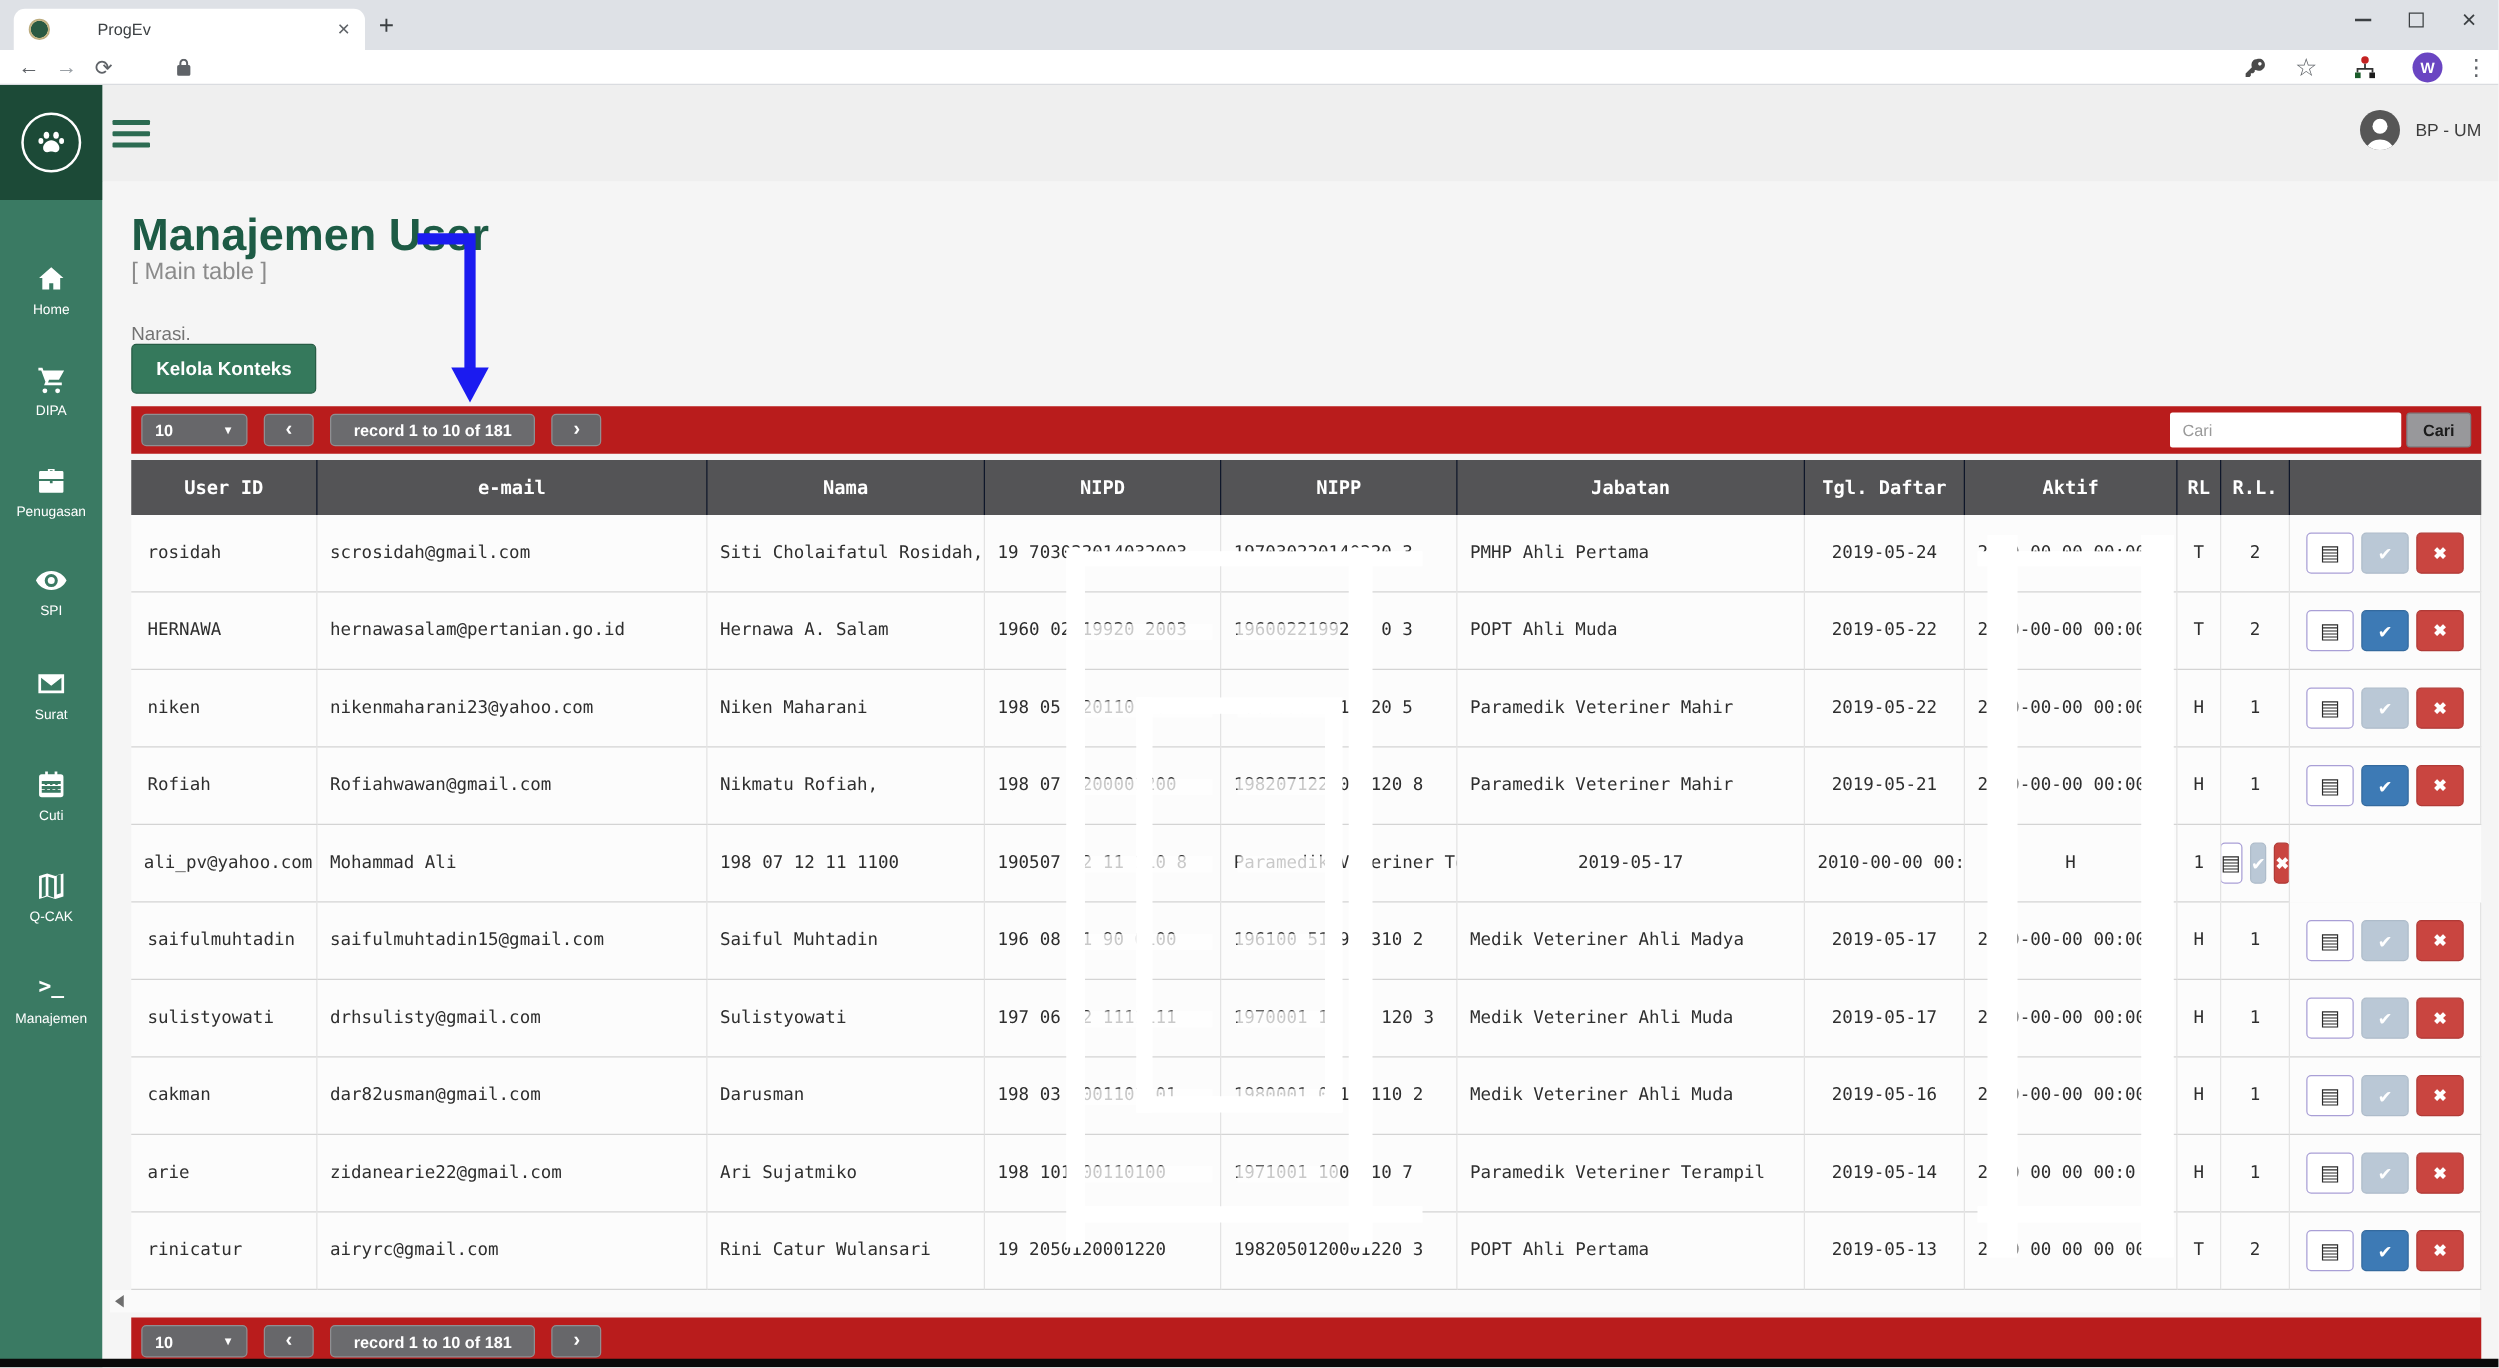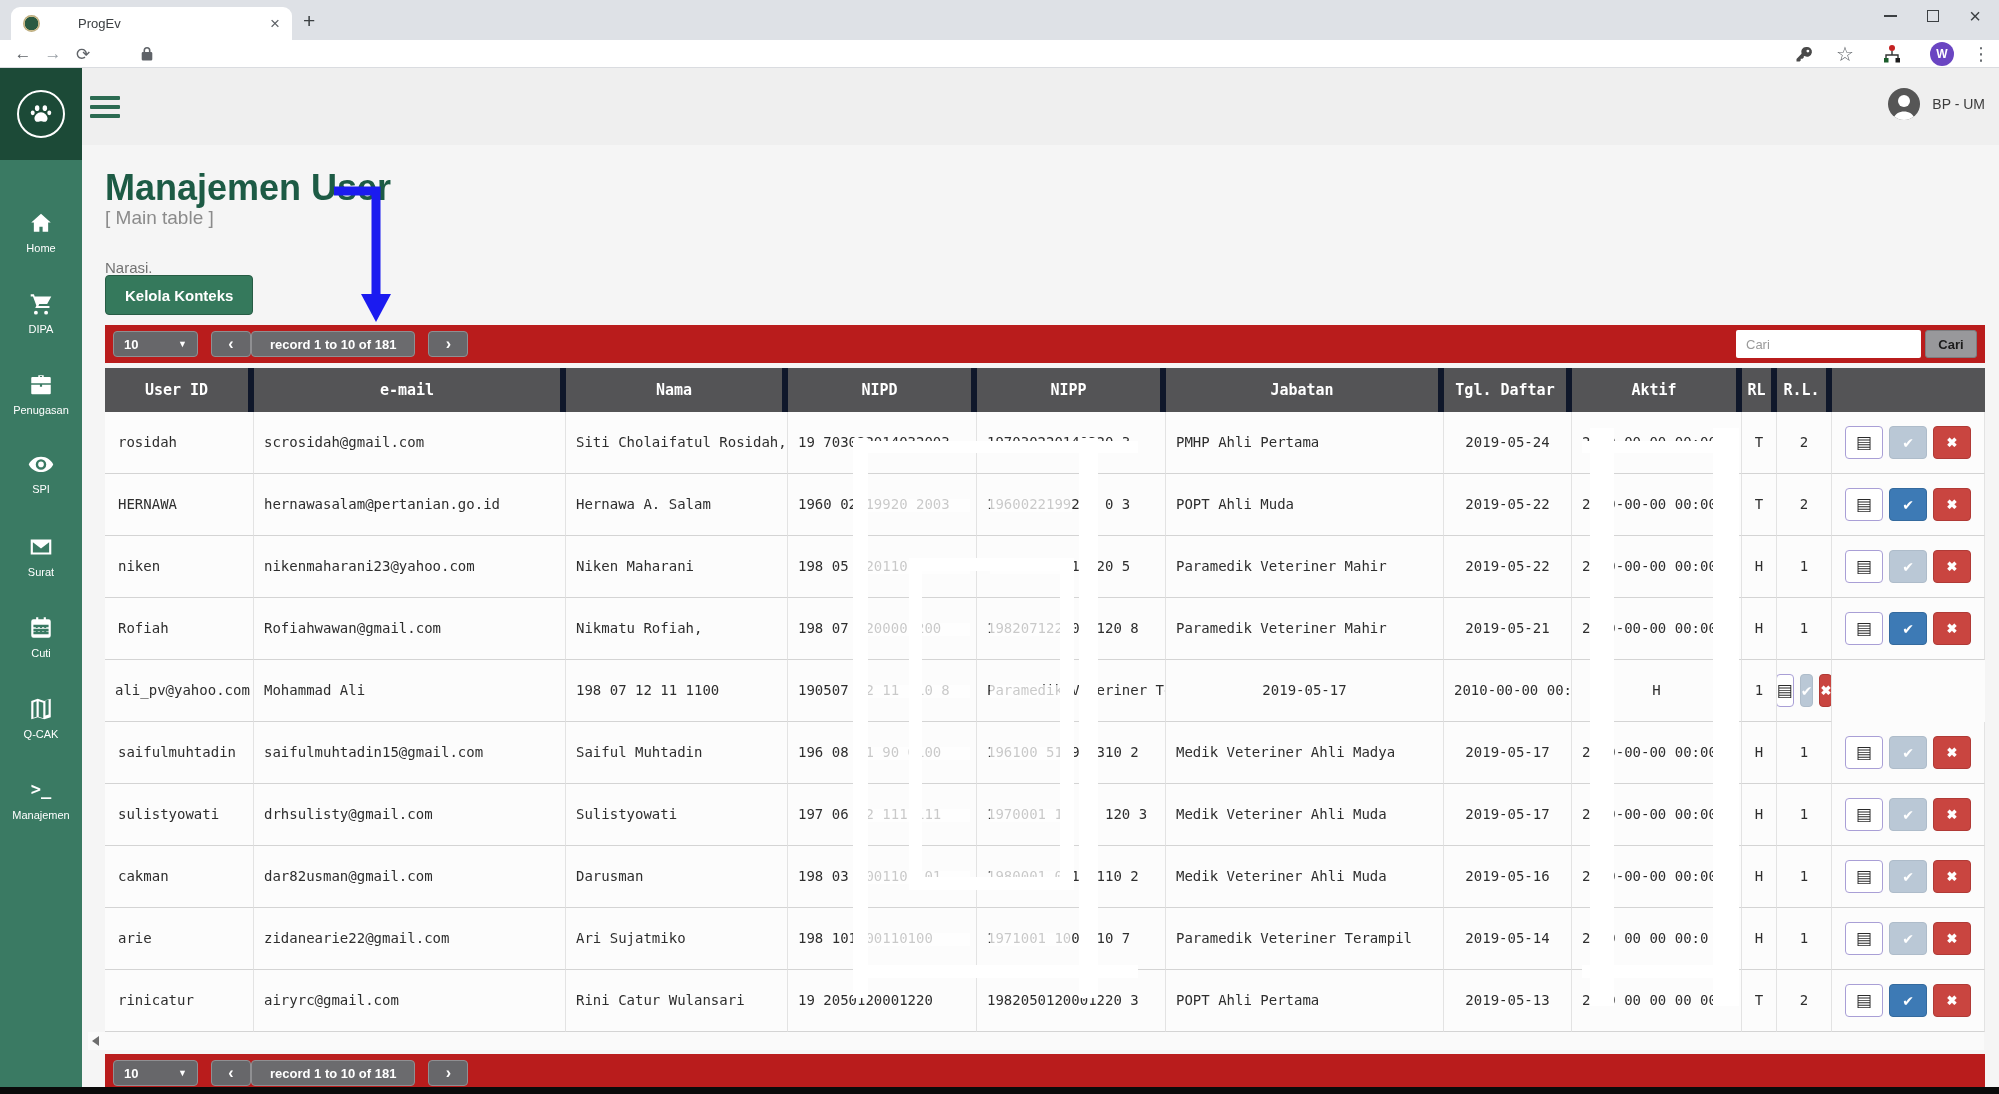--- a/index.html
+++ b/index.html
@@ -64,36 +64,36 @@
   .pgbar.top { top:180px; }
   .pgbar.bottom { top:909px; }
   .pg-select { width:85px; height:26px; background:#67676a; border:1px solid #8f8f92; border-radius:4px;
                color:#fff; font-size:13px; font-weight:bold; display:flex; align-items:center;
                padding:0 10px; justify-content:space-between; cursor:pointer; }
   .pg-select .car { font-size:9px; }
   .pg-btn { width:40px; height:26px; background:#67676a; border:1px solid #8f8f92; border-radius:4px;
             color:#fff; font-size:16px; font-weight:bold; display:flex; align-items:center;
             justify-content:center; margin-left:13px; cursor:pointer; }
   .pg-label { height:26px; background:#6b6b6e; border:1px solid #8f8f92; border-radius:4px; color:#fff;
-              font-size:13px; font-weight:bold; display:flex; align-items:center; padding:0 18px; }
+              font-size:13px; font-weight:bold; display:flex; align-items:center; padding:0 18px; margin-left:13px; }
   .searchgrp { margin-left:auto; display:flex; align-items:center; }
   .searchinput { width:185px; height:28px; border:none; border-radius:2px; padding:0 10px;
                  font-size:13px; font-family:"Liberation Sans", sans-serif; color:#333; }
   .searchinput::placeholder { color:#9a9a9a; }
   .searchbtn { width:52px; height:28px; margin-left:4px; background:#98989b; border:1px solid #7d7d80;
                border-radius:3px; color:#1c1c1c; font-size:13px; font-weight:bold;
                font-family:"Liberation Sans", sans-serif; cursor:pointer; }
 
   
   .tablewrap { position:absolute; left:23px; top:223px; width:1880px; }
   .thead, .tr { display:grid;
     grid-template-columns:149px 312px 222px 189px 189px 278px 128px 170px 35px 55px 1fr; }
   .thead { height:44px; background:#545456; }
   .th { color:#fff; font-family:"DejaVu Sans Mono", monospace; font-size:15px; font-weight:bold;
-        display:flex; align-items:center; justify-content:center; border-right:6px solid #0f172a;
+        display:flex; align-items:center; justify-content:center; border-right:1px solid #0f172a;
         cursor:pointer; }
   .th:last-child { border-right:none; }
   .tr { height:62px; background:#fcfcfc; }
   .td { font-family:"DejaVu Sans Mono", monospace; font-size:14px; color:#2e2e2e; line-height:61px;
         padding-left:10px; border-right:1px solid #e3e3e3; border-bottom:1px solid #d4d4d4;
         white-space:pre; overflow:hidden; }
   .td.c0 { padding-left:13px; }
   .td.c6, .td.c8, .td.c9 { text-align:center; padding-left:0; }
   .td.c10 { display:flex; align-items:center; justify-content:center; gap:6px; padding-left:0; }
   .abtn { width:38px; height:33px; border-radius:4px; display:flex; align-items:center;

